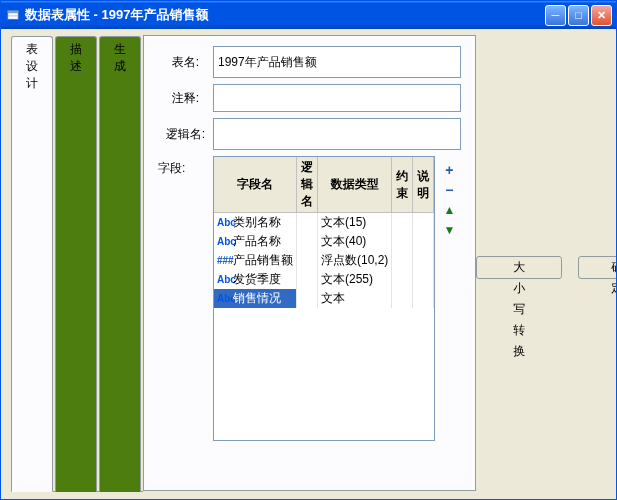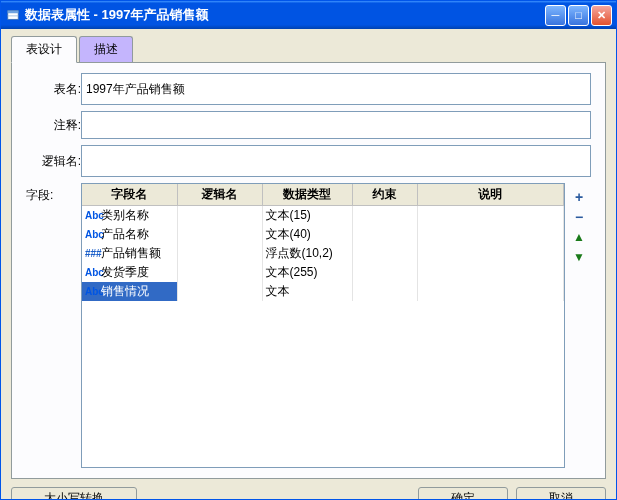--- a/index.html
+++ b/index.html
@@ -6,28 +6,28 @@
 body{background:#ece9d8;width:617px;height:500px;overflow:hidden;border:1px solid #0055ea}
 .titlebar{height:28px;background:linear-gradient(to bottom,#3c92ff 0%,#0054e3 8%,#0054e3 85%,#0042b0 100%);display:flex;align-items:center;padding:8px 4px;color:#fff}
 .titlebar-icon{width:16px;height:16px;margin-right:4px;display:flex;align-items:center;justify-content:center}
 .titlebar-icon svg{width:14px;height:14px}
 .titlebar-text{flex:1;font-weight:bold;font-size:13px}
 .win-btns{display:flex;gap:2px}
 .win-btn{width:21px;height:21px;border-radius:3px;border:1px solid #fff;display:flex;align-items:center;justify-content:center;cursor:pointer}
 .win-min,.win-max{background:linear-gradient(to bottom,#7eb6ff,#3874de)}
 .win-close{background:linear-gradient(to bottom,#f5a69e,#e3522d)}
 .win-btn span{color:#fff;font-weight:bold;font-size:11px;line-height:1}
-.client{padding:6px 10px 8px 10px;height:calc(100% - 28px);display:flex;flex-direction:column}
+.client{padding:6px 10px 8px 10px;height:calc(100% - 28px);display:flex;flex-direction:row}
 .tabs{display:flex;border-bottom:1px solid #919b9c;margin-bottom:-1px}
-.tab{padding:4px 14px;background:#c4b5fd;border:1px solid #919b9c;border-bottom:none;border-radius:3px 3px 0 0;margin-right:2px;cursor:pointer;position:relative;top:1px}
+.tab{padding:4px 14px;background:#4d7c0f;border:1px solid #919b9c;border-bottom:none;border-radius:3px 3px 0 0;margin-right:2px;cursor:pointer;position:relative;top:1px}
 .tab.active{background:#fcfcfe;border-bottom:1px solid #fcfcfe;z-index:2}
 .panel{background:#fcfcfe;border:1px solid #919b9c;flex:1;padding:10px 14px 10px 14px;position:relative}
 .form-row{display:flex;align-items:center;margin-bottom:6px}
 .form-row.tall .fld{height:28px}
-.lbl{width:55px;text-align:right}
+.lbl{width:55px;text-align:center}
 .fld{flex:1;height:32px;border:1px solid #7f9db9;background:#fff;padding:2px 4px}
 .fields-row{display:flex;align-items:flex-start;}
 .fields-lbl{width:55px;padding-top:4px}
 .grid-wrap{flex:1;display:flex}
 .grid{flex:1;border:1px solid #7f9db9;background:#fff;height:285px;overflow:hidden}
 .grid table{width:100%;border-collapse:collapse}
 .grid th{background:#ece9d8;border:1px solid #c0c0c0;border-top:none;padding:2px 4px;text-align:center;font-weight:bold;height:18px}
 .grid th:first-child{border-left:none}
 .grid td{border-right:1px solid #e4e4e4;padding:1px 3px;height:16px;white-space:nowrap}
 .grid tr.sel td.fname{background:#316ac5;color:#fff}
@@ -64,20 +64,21 @@
     <div class="win-btn win-close">
         <span>✕</span>
       </div>
   </div>
 </div>
 
 <div class="client">
   <div class="tabs">
     <div class="tab active">表设计</div>
     <div class="tab">描述</div>
+    <div class="tab">生成</div>
   </div>
 
   <div class="panel">
     <div class="form-row">
       <div class="lbl">表名:</div>
       <input class="fld" value="1997年产品销售额" style="">
     </div>
     <div class="form-row tall">
       <div class="lbl">注释:</div>
       <input class="fld" value="" style="">

